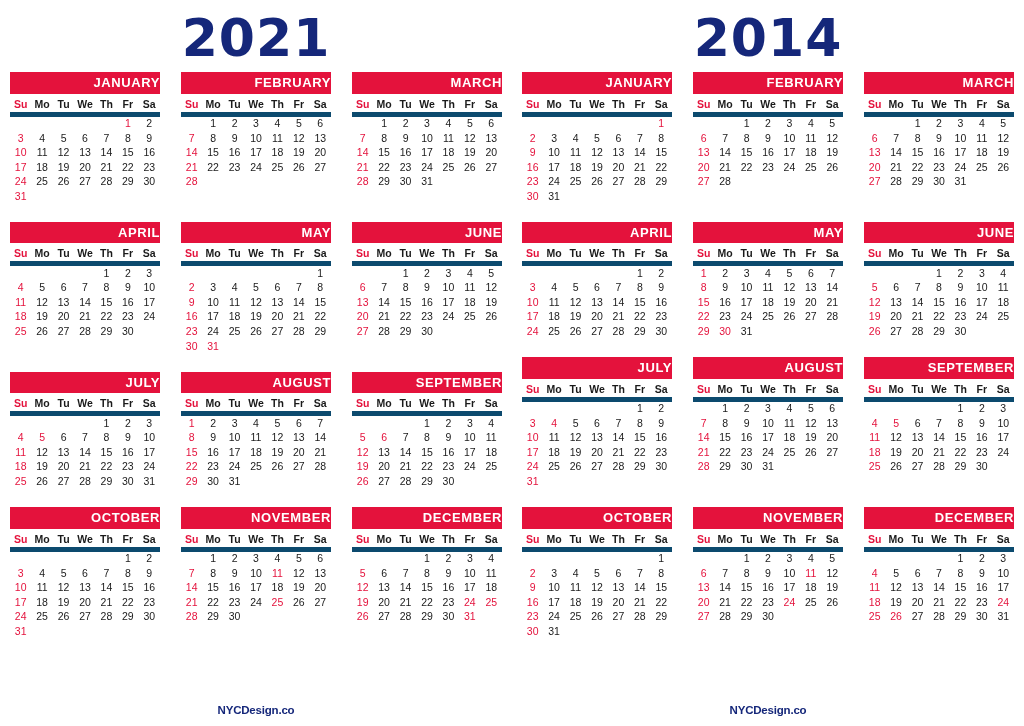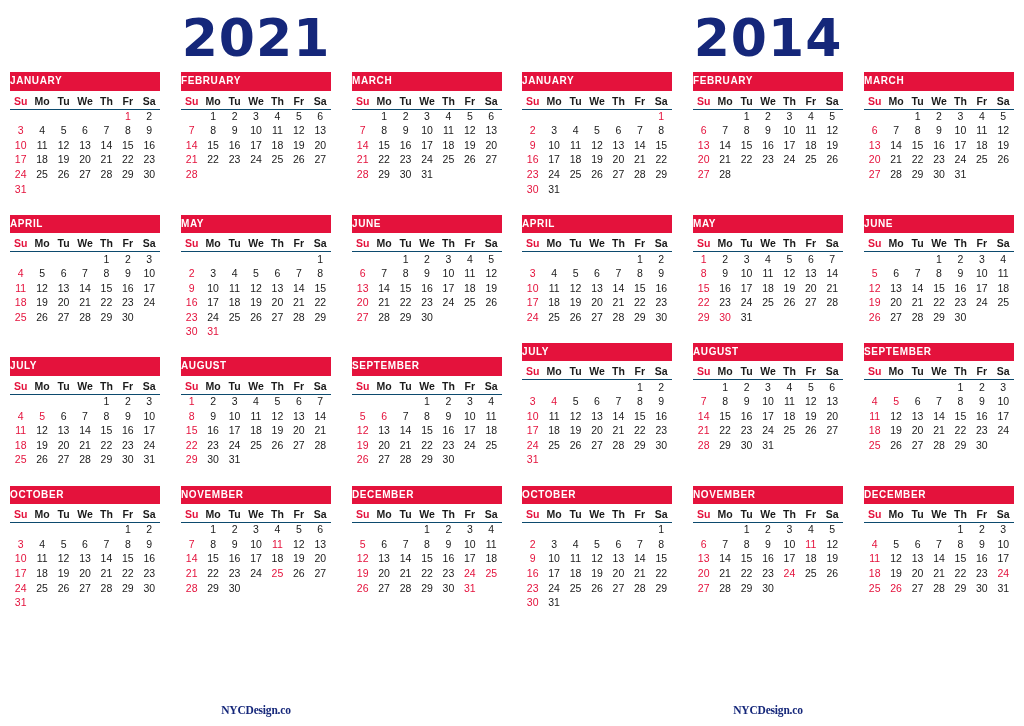--- a/index.html
+++ b/index.html
@@ -53,44 +53,44 @@
     justify-content: space-between;
     margin-bottom: 18px;
   }
   .month {
     width: 150px;
   }
   .month-name {
     background: #e4123c;
     color: #ffffff;
     font-weight: bold;
-    font-size: 10px;
+    font-size: 13px;
     letter-spacing: 0.6px;
-    text-align: left;
+    text-align: right;
     padding: 4px 0 4px 0;
     line-height: 1.05;
   }
   table.cal {
     border-collapse: collapse;
     width: 100%;
     margin-top: 3px;
   }
   table.cal th {
     font-size: 10.5px;
     font-weight: bold;
     color: #1a1a1a;
     padding: 1px 0 2px 0;
     text-align: center;
     width: 14.28%;
   }
   table.cal th.sun {
     color: #e4123c;
   }
   table.cal thead tr {
-    border-bottom: 1px solid #0c4a6e;
+    border-bottom: 5px solid #0c4a6e;
   }
   table.cal td {
     font-size: 10.5px;
     color: #1a1a1a;
     text-align: center;
     padding: 1.4px 0;
     line-height: 1.12;
   }
   table.cal td.red {
     color: #e4123c;
@@ -103,21 +103,21 @@
     bottom: 8px;
     left: 0;
     width: 1024px;
     display: flex;
   }
   .footer-half {
     width: 50%;
     text-align: center;
   }
   .brand {
-    font-family: Liberation Serif, serif;
+    font-family: Liberation Sans, sans-serif;
     font-size: 11.5px;
     font-weight: bold;
     color: #15277a;
     letter-spacing: -0.2px;
   }
 </style>
 </head>
 <body>
 
 <div class="page">

